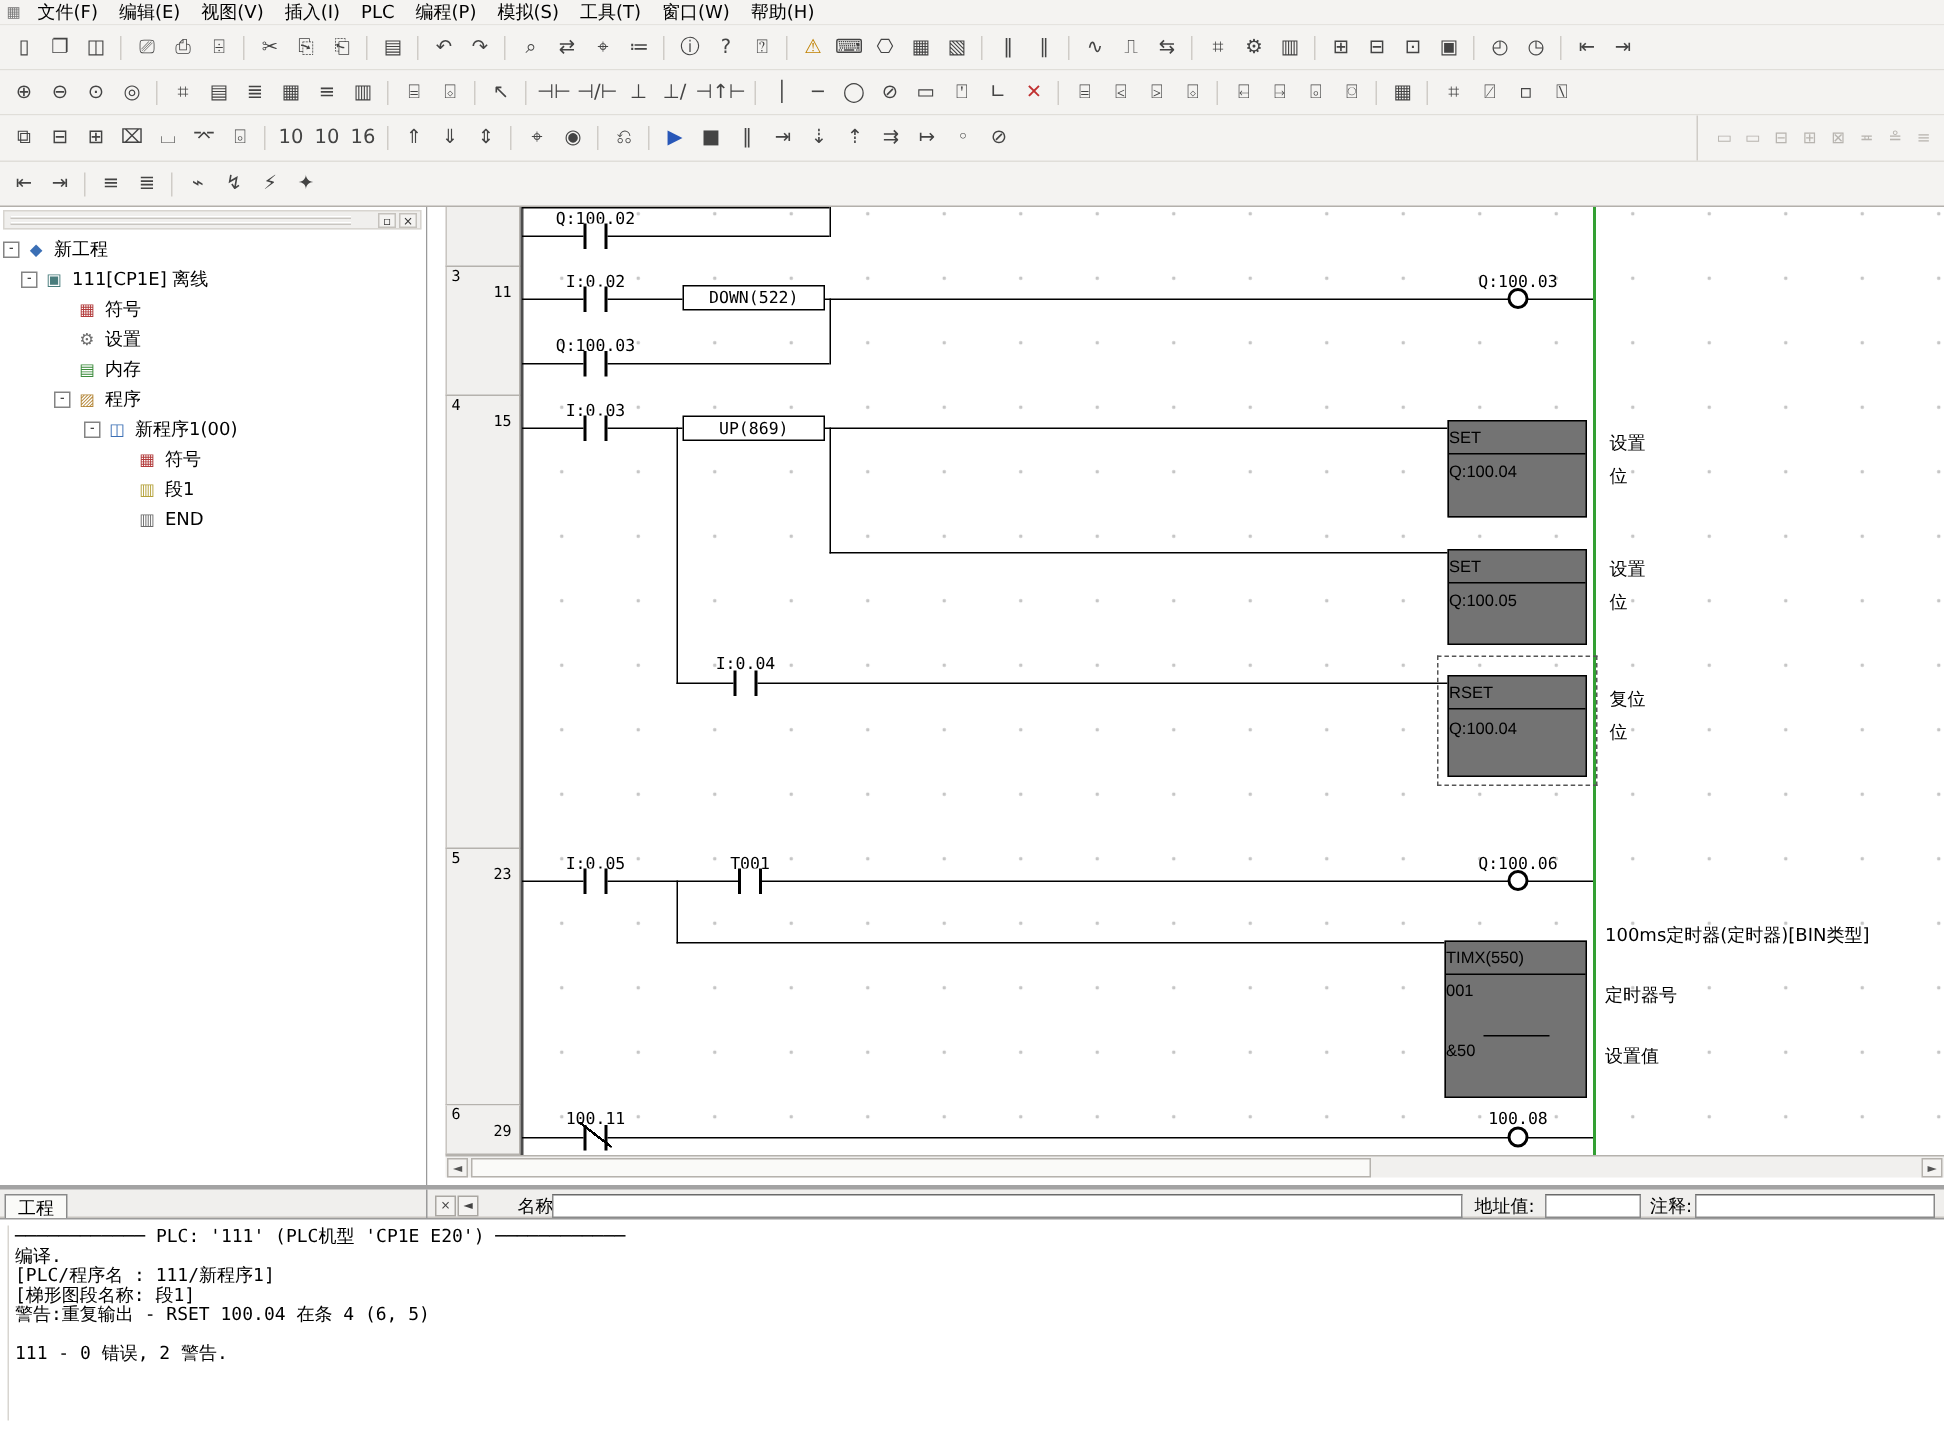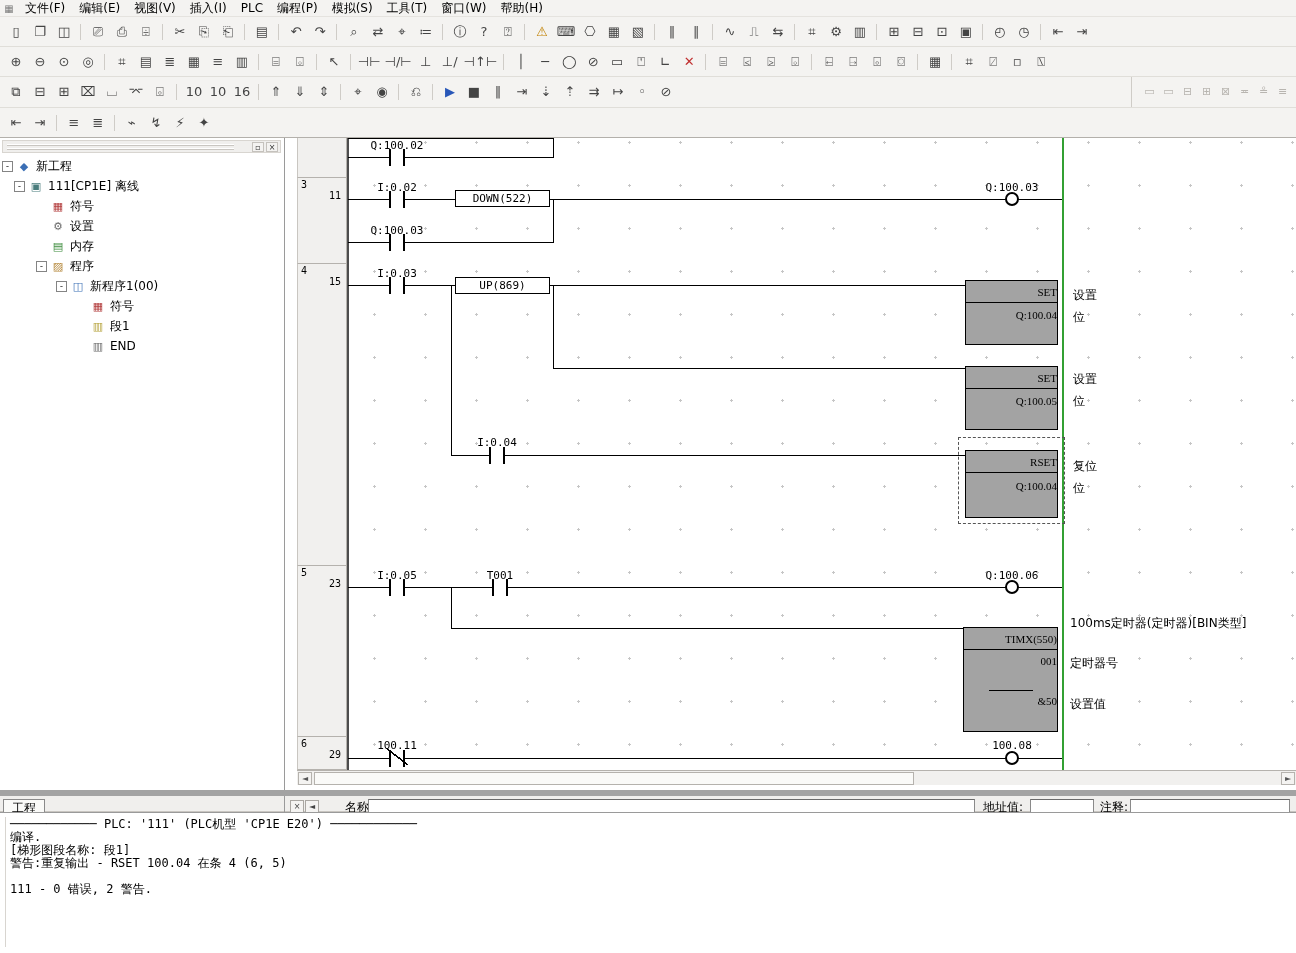--- a/index.html
+++ b/index.html
@@ -56,38 +56,38 @@
   .leftbus{position:absolute;left:62px;top:0;width:2px;height:632px;background:#4d4d4d}
   .rightbus{position:absolute;left:777px;top:0;width:2px;height:632px;background:#33a033}
   .hw{position:absolute;height:1px;background:#000}
   .vw{position:absolute;width:1px;background:#000}
   .ct{position:absolute;width:16px;height:17px;background:#fff;border-left:2px solid #000;border-right:2px solid #000}
   .ct.nc::after{content:"";position:absolute;left:-5px;top:-2px;width:22px;height:17px;
     background:linear-gradient(to top right,transparent 47%,#000 47%,#000 53%,transparent 53%)}
   .coil{position:absolute;width:14px;height:14px;border:2px solid #000;border-radius:50%;background:#fff}
   .ibox{position:absolute;border:1px solid #000;background:#fff;text-align:center;
     font:11px/15px "DejaVu Sans Mono",monospace}
-  .opbox{position:absolute;border:1px solid #000;background:#a3a3a3;text-align:right;
-    font-family:Liberation Serif, serif}
+  .opbox{position:absolute;border:1px solid #000;background:#737373;text-align:left;
+    font-family:Liberation Sans, sans-serif}
   .ophead{position:absolute;left:0;top:0;width:100%;height:22px;line-height:22px;
     border-bottom:1px solid #000;font-size:11px}
   .oprow{position:absolute;left:0;width:100%;font-size:11px;line-height:14px}
   .opdivider{position:absolute;left:50%;margin-left:-22px;width:44px;border-top:1px solid #000}
   .lbl{position:absolute;width:100px;text-align:center;font:11px "DejaVu Sans Mono",monospace;white-space:nowrap}
   .cmt{position:absolute;font-size:12px;white-space:nowrap}
   .dashsel{position:absolute;border:1px dashed #555}
   #hscroll{position:absolute;left:12px;right:0;top:632px;height:15px;background:#f1f0ee;border-top:1px solid #b5b2ad}
   .sbtn{position:absolute;top:1px;width:14px;height:13px;border:1px solid #b5b2ad;background:#f4f3f1;
     font-size:8px;line-height:11px;text-align:center;color:#555}
   #sb-left{left:1px}#sb-right{right:1px}
   #sb-thumb{position:absolute;left:17px;top:1px;width:600px;height:13px;border:1px solid #b5b2ad;background:#fafaf8}
 
   
   #bottombar{position:absolute;left:0;top:790px;width:100%;height:22px;background:#f0efed;
-    border-top:6px solid #a3a3a3;border-bottom:1px solid #c9c6c1}
+    border-top:3px solid #a3a3a3;border-bottom:1px solid #c9c6c1}
   #bb-divider{position:absolute;left:284px;top:0;width:1px;height:22px;background:#9a9a9a}
   #projtab{position:absolute;left:3px;top:3px;width:42px;height:18px;background:#fafaf8;
     border:1px solid #8a8a8a;text-align:center;line-height:16px}
   .bbtn{position:absolute;top:4px;width:14px;height:14px;border:1px solid #aaa7a2;background:#f4f3f1;
     font-size:8px;line-height:12px;text-align:center;color:#444}
   .bblabel{position:absolute;top:5px;line-height:12px}
   .sunken{position:absolute;top:3px;height:16px;border:1px solid #8a8a8a;border-top-color:#6a6a6a;
     background:#fff;font:12px "DejaVu Sans",sans-serif;padding:0 2px}
 
   
@@ -423,17 +423,18 @@
   <input class="sunken" style="left: 368px; width: 607px;">
   <span class="bblabel" style="left:983px">地址值:</span>
   <input class="sunken" style="left: 1030px; width: 64px;">
   <span class="bblabel" style="left:1100px">注释:</span>
   <input class="sunken" style="left: 1130px; width: 160px;">
 </div>
 
 <div id="output">
   <div class="oline">──────────── PLC: '111' (PLC机型 'CP1E E20') ────────────</div>
     <div class="oline">编译.</div>
+    <div class="oline">[PLC/程序名 : 111/新程序1]</div>
     <div class="oline">[梯形图段名称: 段1]</div>
     <div class="oline">警告:重复输出 - RSET 100.04 在条 4 (6, 5)</div>
     <div class="oline"></div>
     <div class="oline">111 - 0 错误, 2 警告.</div>
 </div>
 
 </body></html>

